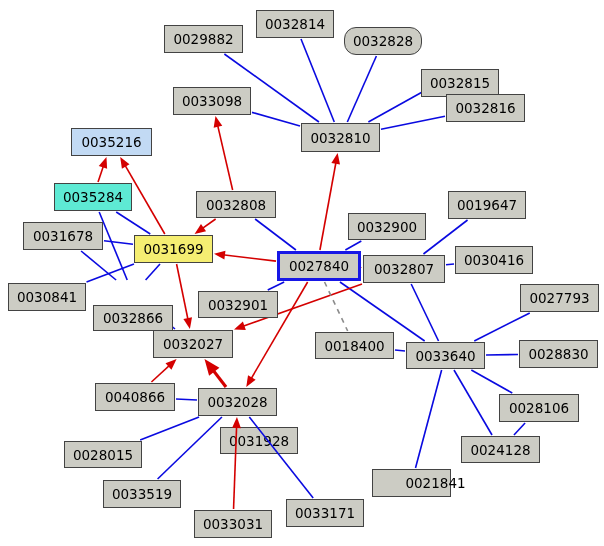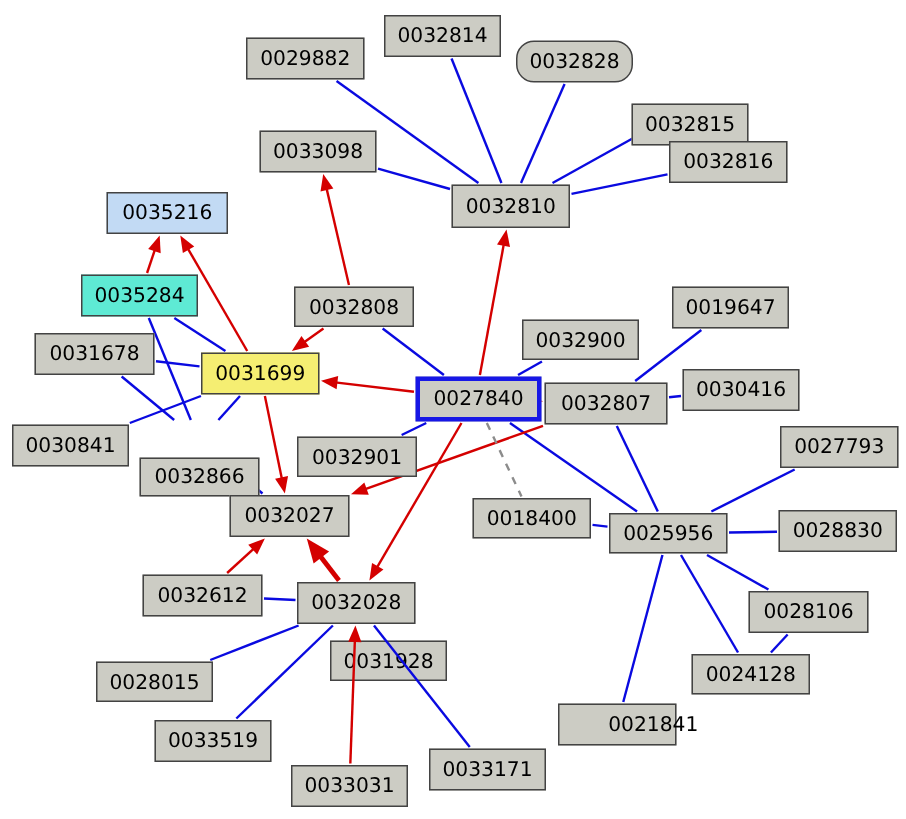--- a/index.html
+++ b/index.html
@@ -157,27 +157,27 @@
       <div class="gnode fill-gray" style="left: 198px; top: 291px; width: 80px; height: 27px;">
         <span>0032901</span>
       </div>
       <div class="gnode fill-gray" style="left: 153px; top: 330px; width: 80px; height: 28px;">
         <span>0032027</span>
       </div>
       <div class="gnode fill-gray" style="left: 315px; top: 332px; width: 79px; height: 27px;">
         <span>0018400</span>
       </div>
       <div class="gnode fill-gray" style="left: 406px; top: 342px; width: 79px; height: 27px;">
-        <span>0025956</span>
+        <span>0033640</span>
       </div>
       <div class="gnode fill-gray" style="left: 519px; top: 340px; width: 79px; height: 28px;">
         <span>0028830</span>
       </div>
       <div class="gnode fill-gray" style="left: 95px; top: 383px; width: 80px; height: 28px;">
-        <span>0032612</span>
+        <span>0040866</span>
       </div>
       <div class="gnode fill-gray" style="left: 198px; top: 388px; width: 79px; height: 28px;">
         <span>0032028</span>
       </div>
       <div class="gnode fill-gray" style="left: 499px; top: 394px; width: 80px; height: 28px;">
         <span>0028106</span>
       </div>
       <div class="gnode fill-gray" style="left: 220px; top: 427px; width: 78px; height: 27px;">
         <span>0031928</span>
       </div>

